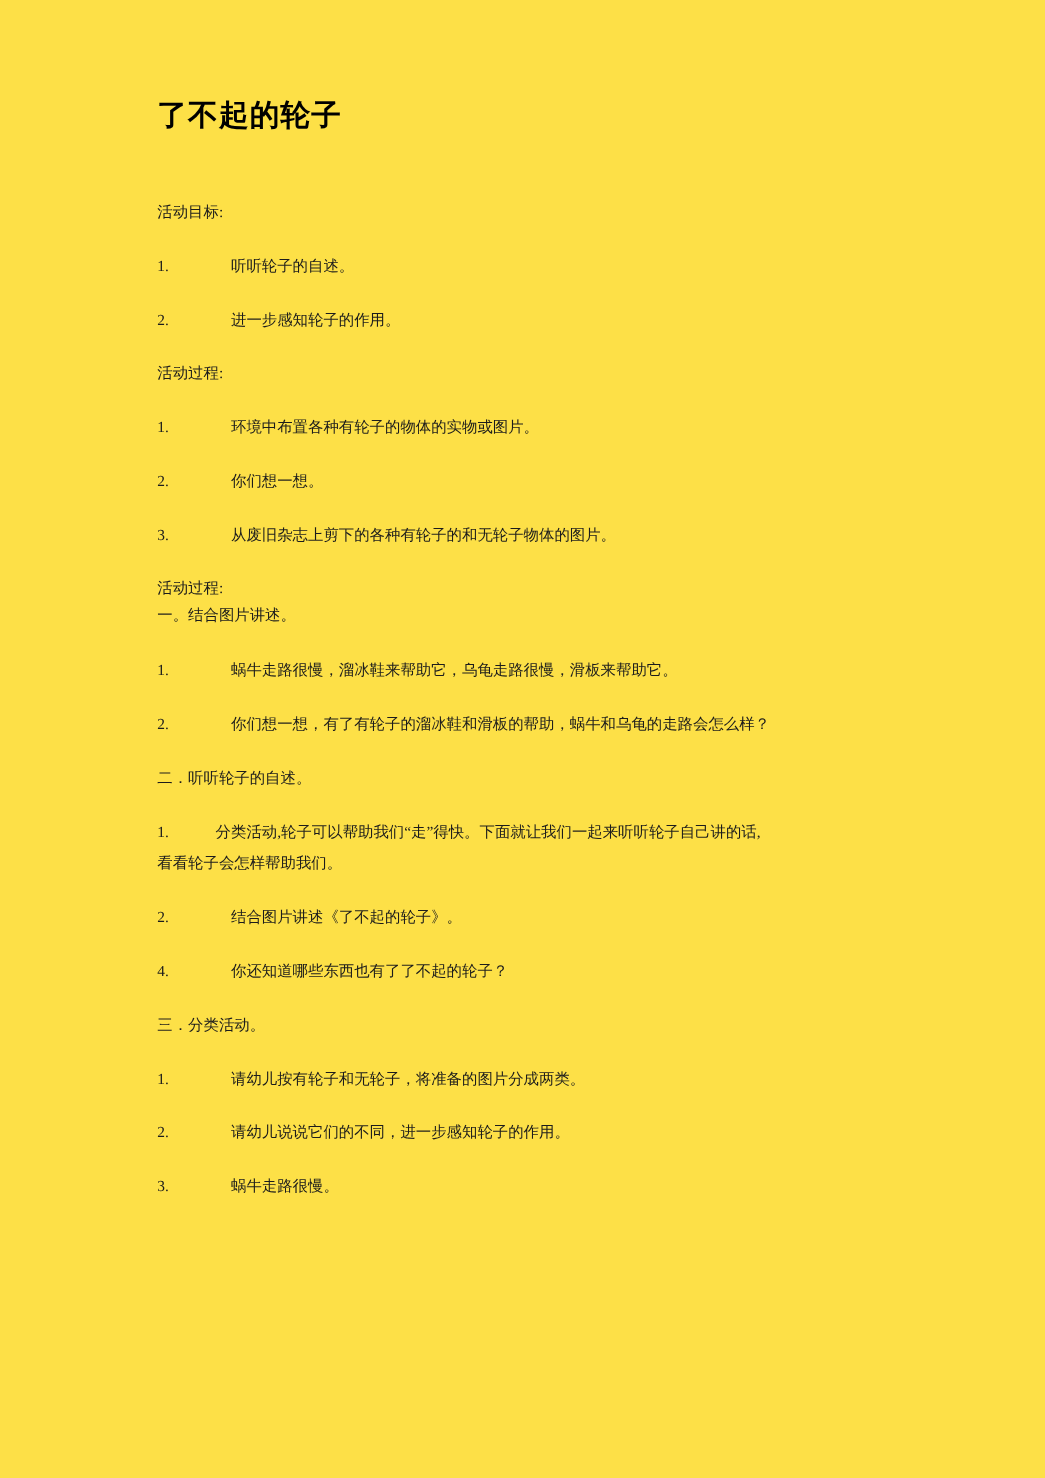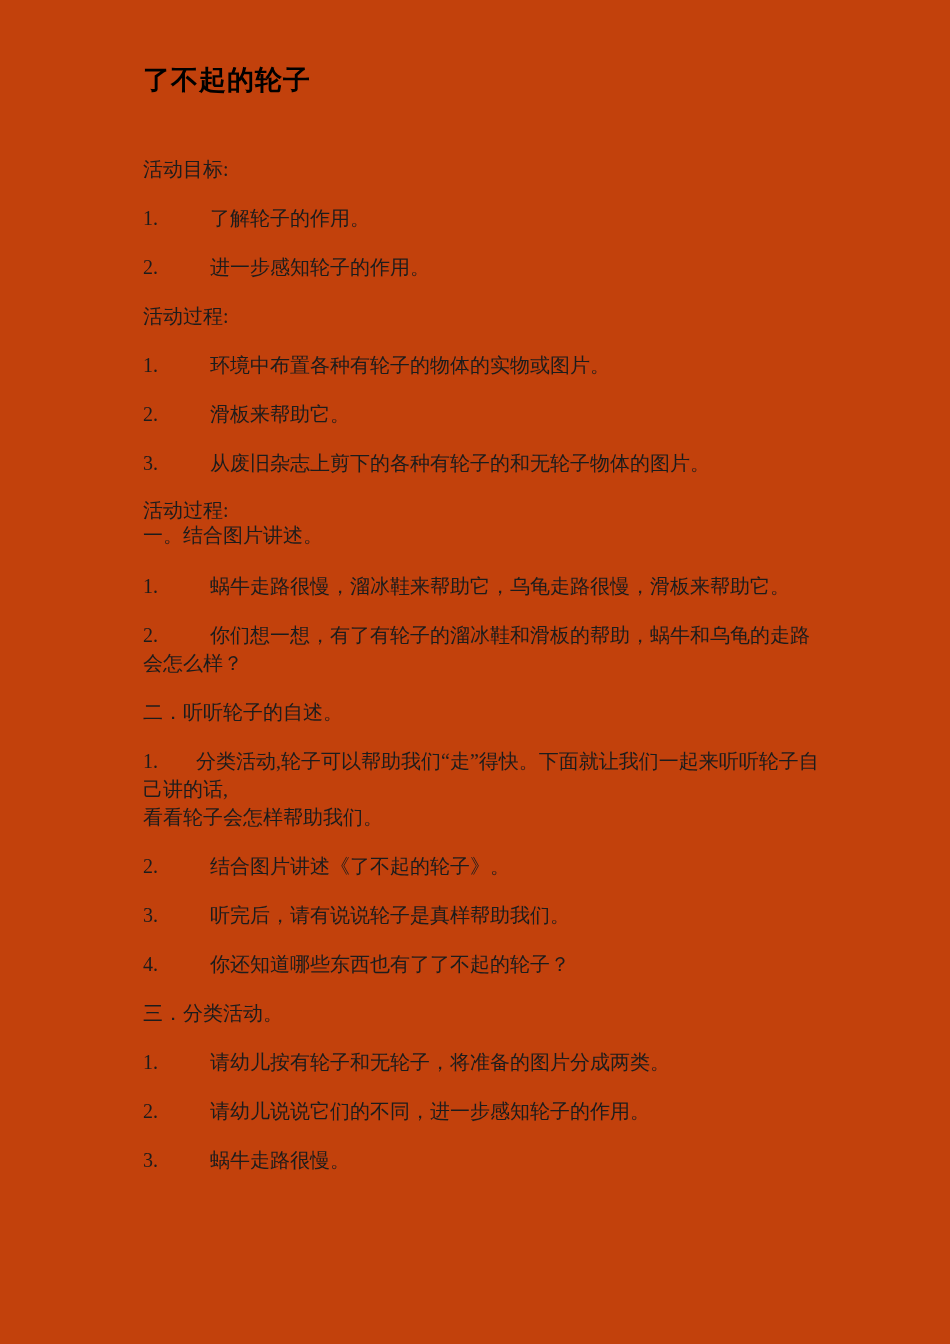--- a/index.html
+++ b/index.html
@@ -10,34 +10,34 @@
   body {
     width: 950px;
     height: 1344px;
     font-family: "Liberation Serif", "DejaVu Serif", serif;
     color: #1c1c1c;
   }
   .page {
     box-sizing: border-box;
     width: 950px;
     height: 1344px;
-    padding: 62px 130px 40px 143px;
-    background: #c2410c;
+    padding: 87px 130px 40px 143px;
+    background: #fde047;
     overflow: hidden;
   }
   .doc-title {
     font-size: 27px;
     font-weight: bold;
     color: #000000;
     line-height: 36px;
     margin: 0 0 57px 0;
     letter-spacing: 1px;
   }
   .para {
-    font-size: 20px;
+    font-size: 14px;
     line-height: 28px;
     margin: 0 0 21px 0;
   }
   .para.tight {
     line-height: 25px;
     margin-bottom: 24px;
     font-family: Liberation Serif, serif;
   }
   .num {
     display: inline-block;
@@ -53,45 +53,44 @@
 </style>
 </head>
 <body>
 
 <div class="page">
 
   <h1 class="doc-title">了不起的轮子</h1>
 
   <p class="para heading"><span class="heading-text">活动目标:</span></p>
 
-  <p class="para item"><span class="num">1.</span><span>了解轮子的作用。</span></p>
+  <p class="para item"><span class="num">1.</span><span>听听轮子的自述。</span></p>
 
   <p class="para item"><span class="num">2.</span><span>进一步感知轮子的作用。</span></p>
 
   <p class="para heading"><span class="heading-text">活动过程:</span></p>
 
   <p class="para item"><span class="num">1.</span><span>环境中布置各种有轮子的物体的实物或图片。</span></p>
 
-  <p class="para item"><span class="num">2.</span><span>滑板来帮助它。</span></p>
+  <p class="para item"><span class="num">2.</span><span>你们想一想。</span></p>
 
   <p class="para item"><span class="num">3.</span><span>从废旧杂志上剪下的各种有轮子的和无轮子物体的图片。</span></p>
 
   <p class="para heading tight"><span class="heading-text">活动过程:</span><br><span class="subheading-text">一。结合图片讲述。</span></p>
 
   <p class="para item"><span class="num">1.</span><span>蜗牛走路很慢，溜冰鞋来帮助它，乌龟走路很慢，滑板来帮助它。</span></p>
 
   <p class="para item"><span class="num">2.</span><span>你们想一想，有了有轮子的溜冰鞋和滑板的帮助，蜗牛和乌龟的走路会怎么样？</span></p>
 
   <p class="para heading"><span class="subheading-text">二．听听轮子的自述。</span></p>
 
   <p class="para item"><span class="num narrow">1.</span><span>分类活动,轮子可以帮助我们“走”得快。下面就让我们一起来听听轮子自己讲的话,</span><br><span>看看轮子会怎样帮助我们。</span></p>
 
   <p class="para item"><span class="num">2.</span><span>结合图片讲述《了不起的轮子》。</span></p>
 
-  <p class="para item"><span class="num">3.</span><span>听完后，请有说说轮子是真样帮助我们。</span></p>
 
   <p class="para item"><span class="num">4.</span><span>你还知道哪些东西也有了了不起的轮子？</span></p>
 
   <p class="para heading"><span class="subheading-text">三．分类活动。</span></p>
 
   <p class="para item"><span class="num">1.</span><span>请幼儿按有轮子和无轮子，将准备的图片分成两类。</span></p>
 
   <p class="para item"><span class="num">2.</span><span>请幼儿说说它们的不同，进一步感知轮子的作用。</span></p>
 
   <p class="para item"><span class="num">3.</span><span>蜗牛走路很慢。</span></p>

